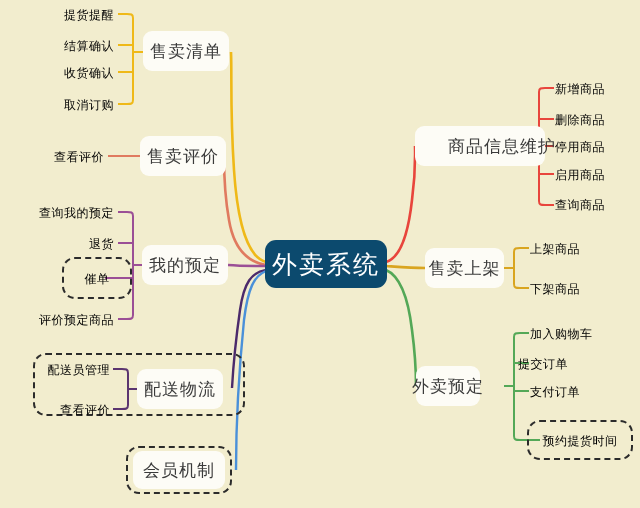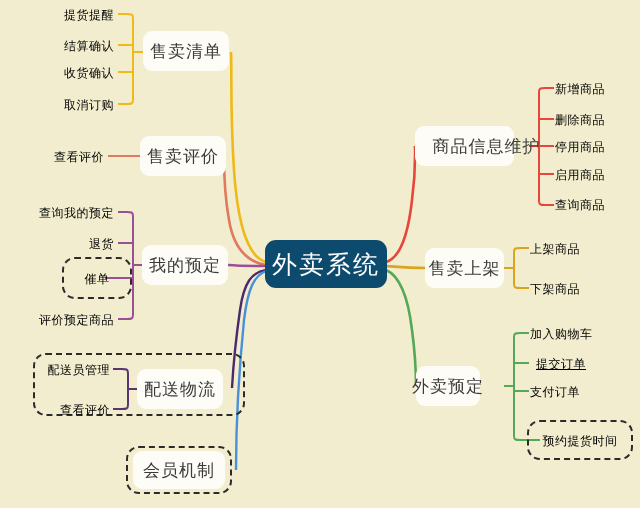--- a/index.html
+++ b/index.html
@@ -126,21 +126,21 @@
   <div class="node main" style="left:143px;top:31px;width:86px;height:40px;">售卖清单</div>
 
   <div class="node main" style="left:140px;top:136px;width:86px;height:40px;">售卖评价</div>
 
   <div class="node main" style="left:142px;top:245px;width:86px;height:40px;">我的预定</div>
 
   <div class="node main" style="left:137px;top:369px;width:86px;height:40px;">配送物流</div>
 
   <div class="node main" style="left:133px;top:451px;width:92px;height:38px;">会员机制</div>
 
-  <div class="node main" style="left:415px;top:126px;width:99px;height:40px;padding-left:44px;">商品信息维护</div>
+  <div class="node main" style="left:415px;top:126px;width:130px;height:40px;padding-left:44px;">商品信息维护</div>
 
   <div class="node main" style="left:425px;top:248px;width:79px;height:40px;">售卖上架</div>
 
   <div class="node main" style="left:416px;top:366px;width:64px;height:40px;">外卖预定</div>
 
   <div class="leaf r" style="left:0px;top:7px;width:114px;">提货提醒</div>
   <div class="leaf r" style="left:0px;top:38px;width:114px;">结算确认</div>
   <div class="leaf r" style="left:0px;top:65px;width:114px;">收货确认</div>
   <div class="leaf r" style="left:0px;top:97px;width:114px;">取消订购</div>
 
@@ -157,17 +157,17 @@
   <div class="leaf" style="left:555px;top:81px;">新增商品</div>
   <div class="leaf" style="left:555px;top:112px;">删除商品</div>
   <div class="leaf" style="left:555px;top:139px;">停用商品</div>
   <div class="leaf" style="left:555px;top:167px;">启用商品</div>
   <div class="leaf" style="left:555px;top:197px;">查询商品</div>
 
   <div class="leaf" style="left:530px;top:241px;">上架商品</div>
   <div class="leaf" style="left:530px;top:281px;">下架商品</div>
 
   <div class="leaf" style="left:530px;top:326px;font-family:Liberation Serif, serif;">加入购物车</div>
-  <div class="leaf" style="left:536px;top:356px;text-decoration:underline;">提交订单</div>
+  <div class="leaf" style="left:518px;top:356px;">提交订单</div>
   <div class="leaf" style="left:530px;top:384px;">支付订单</div>
   <div class="leaf" style="left:527px;top:433px;width:106px;text-align:center;">预约提货时间</div>
 
 </div>
 
 </body></html>

